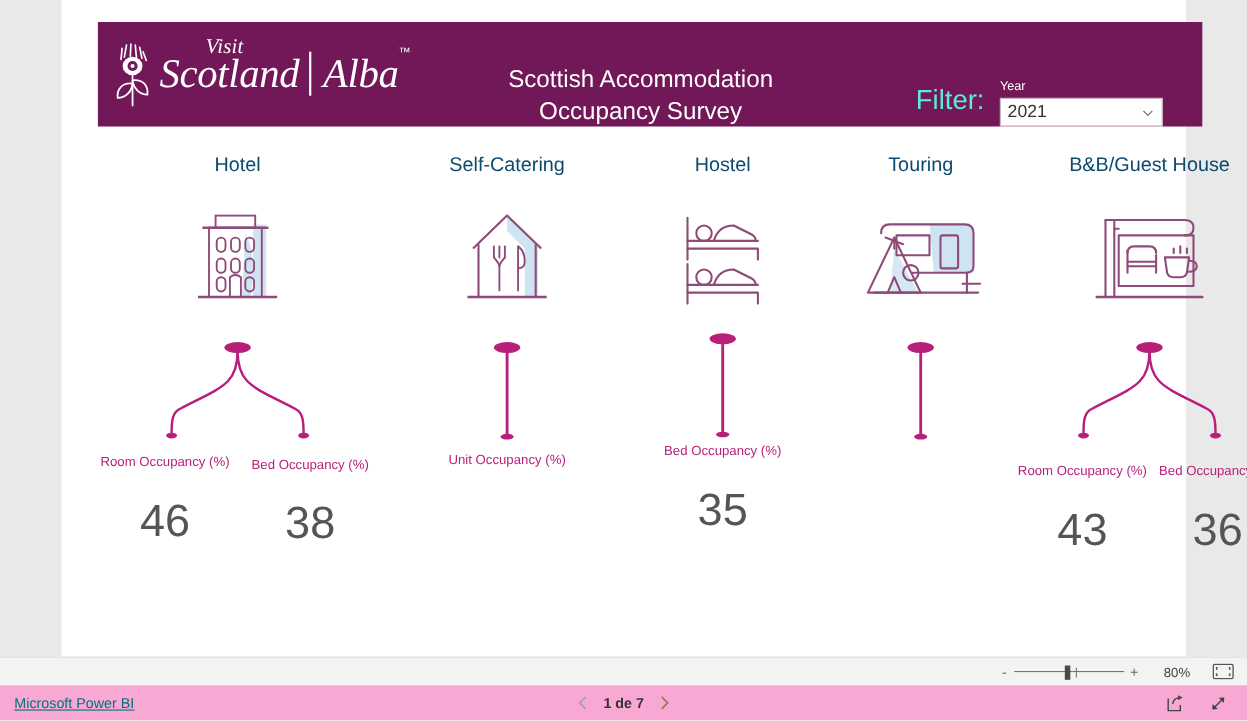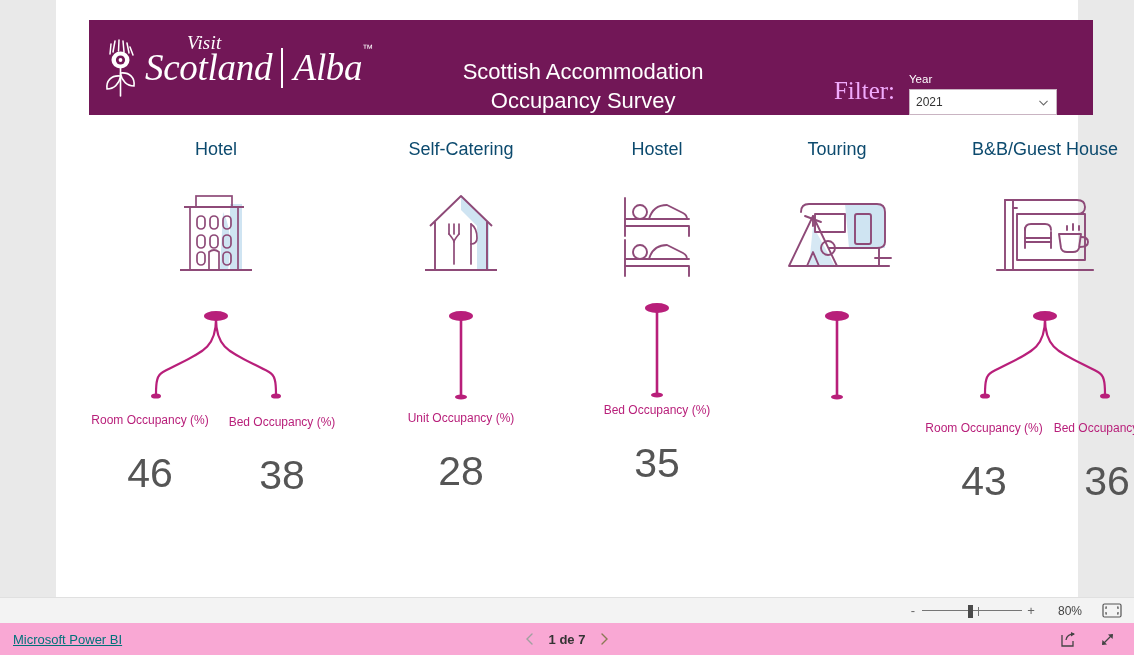--- a/index.html
+++ b/index.html
@@ -97,45 +97,44 @@
   }
 
   
   .filter-block {
     display: flex;
     align-items: center;
     margin-right: 36px;
     flex: 0 0 auto;
   }
   #filter-label {
-    color: #f0abfc;
+    color: #5eead4;
     font-size: 25px;
     margin-right: 14px;
-    font-family: Liberation Serif, serif;
   }
   .slicer { position: relative; padding-top: 6px; }
   #slicer-caption {
     color: #ffffff;
     font-size: 11.5px;
     margin-bottom: 4px;
     line-height: 1;
   }
   #year-select {
     width: 148px;
     height: 26px;
     background: #ffffff;
     border: 1px solid #c9b4c2;
     display: flex;
     align-items: center;
     padding: 0 6px;
     cursor: pointer;
   }
   #year-value {
     flex: 1 1 auto;
-    font-size: 12px;
+    font-size: 16px;
     color: #333333;
   }
   .chev-dn { width: 13px; height: 13px; flex: 0 0 auto; }
 
   
   #categories {
     position: absolute;
     left: 9px;
     top: 140px;
     width: 1004px;
@@ -383,21 +382,20 @@
 
       <svg class="connector" width="40" height="100" viewBox="0 0 40 100" style="margin-top:28px;">
         <ellipse cx="20" cy="6" rx="12" ry="5" fill="#b81f7a"></ellipse>
         <line x1="20" y1="8" x2="20" y2="86" stroke="#b81f7a" stroke-width="2.6"></line>
         <ellipse cx="20" cy="87" rx="6" ry="2.6" fill="#b81f7a"></ellipse>
       </svg>
 
       <div class="metrics-row" style="margin-top:2px;">
         <div class="metric" style="width:180px;">
           <div class="metric-label">Unit Occupancy (%)</div>
-          <div class="metric-value">28</div>
         </div>
       </div>
     </div>
 
     <div class="cat-col" style="left:495px; width:194px;">
       <div class="cat-title">Hostel</div>
 
       <svg class="cat-icon" width="96" height="100" viewBox="0 0 96 100" style="margin-top:24px;">
         <g fill="none" stroke="#8e4a78" stroke-width="1.9" stroke-linejoin="round" stroke-linecap="round">
 

